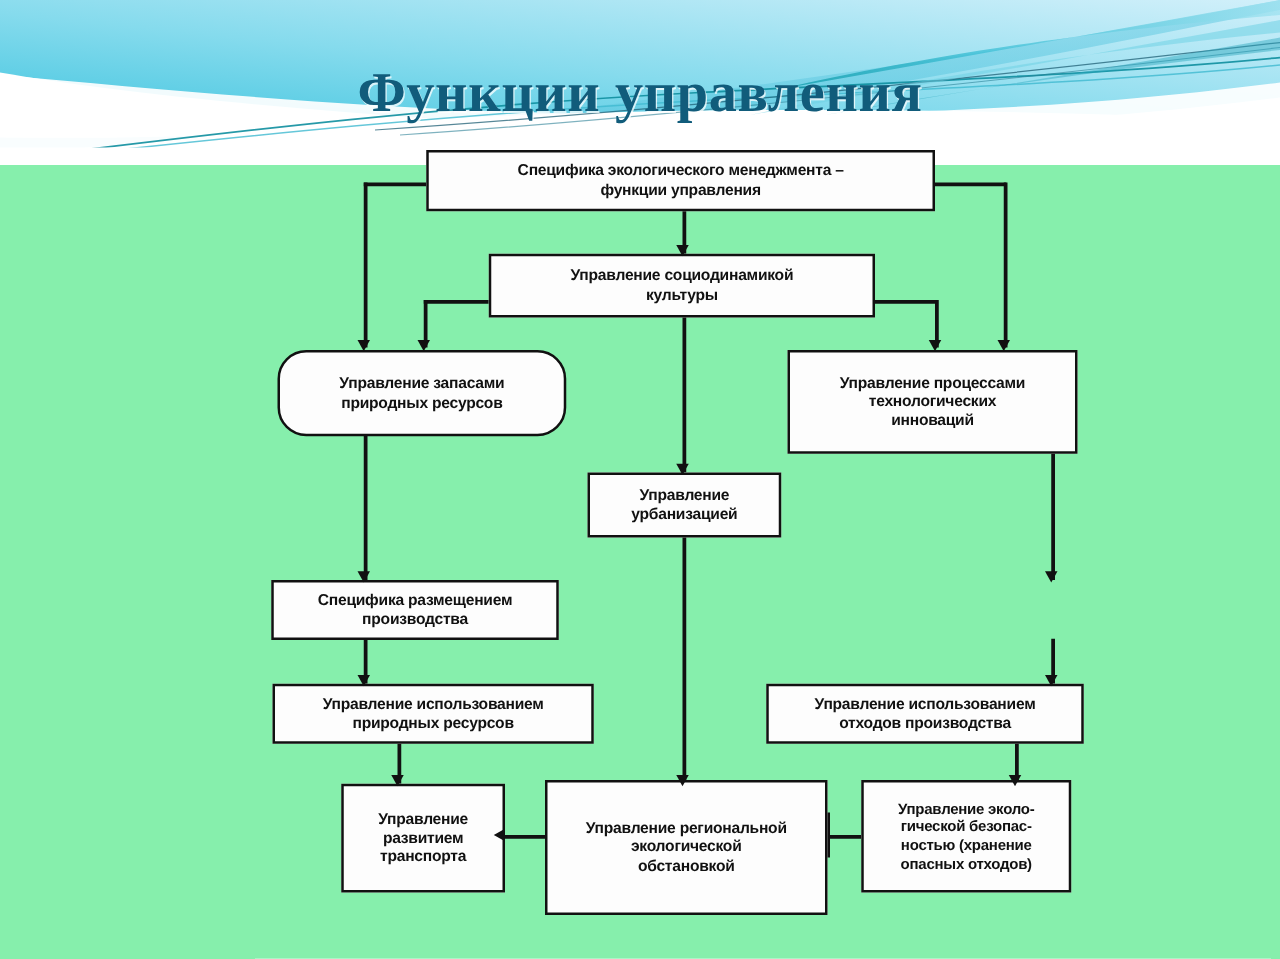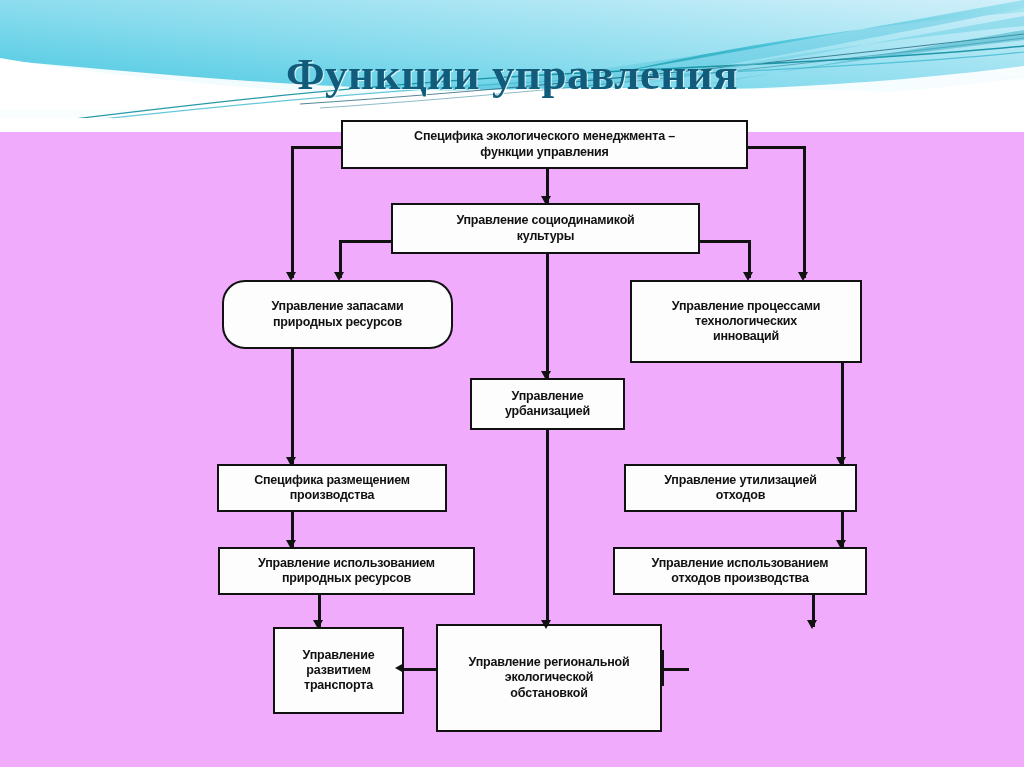--- a/index.html
+++ b/index.html
@@ -5,21 +5,21 @@
   html,body{margin:0;padding:0;}
   body{
     width:1024px;height:767px;
     background:#ffffff;
     font-family:"Liberation Sans", sans-serif;
     overflow:hidden;
     position:relative;
   }
   #slide{
     position:absolute;left:0;top:0;width:1024px;height:767px;
-    background:#f0abfc;
+    background:#86efac;
     overflow:hidden;
   }
   
   #banner{
     position:absolute;left:0;top:0;width:1024px;height:132px;
     overflow:hidden;
   }
   #banner svg{display:block;}
   #title{
     position:absolute;left:0;top:48px;width:1024px;
@@ -196,24 +196,20 @@
     <div class="node" style="left:470px;top:378px;width:155px;height:52px;">
       <span style="white-space: pre-line;">Управление
 урбанизацией</span>
     </div>
 
     <div class="node" style="left:217px;top:464px;width:230px;height:48px;">
       <span style="white-space: pre-line;">Специфика размещением
 производства</span>
     </div>
 
-    <div class="node" style="left:624px;top:464px;width:233px;height:48px;">
-      <span style="white-space: pre-line;">Управление утилизацией
-отходов</span>
-    </div>
 
     <div class="node" style="left:218px;top:547px;width:257px;height:48px;">
       <span style="white-space: pre-line;">Управление использованием
 природных ресурсов</span>
     </div>
 
     <div class="node" style="left:613px;top:547px;width:254px;height:48px;">
       <span style="white-space: pre-line;">Управление использованием
 отходов производства</span>
     </div>
@@ -223,15 +219,21 @@
 развитием
 транспорта</span>
     </div>
 
     <div class="node" style="left:436px;top:624px;width:226px;height:108px;">
       <span style="white-space: pre-line;">Управление региональной
 экологической
 обстановкой</span>
     </div>
 
+    <div class="node" style="left:689px;top:624px;width:168px;height:90px;font-size:12px;">
+      <span style="white-space: pre-line;">Управление эколо-
+гической безопас-
+ностью (хранение
+опасных отходов)</span>
+    </div>
 
   </div>
 </div>
 
 </body></html>

